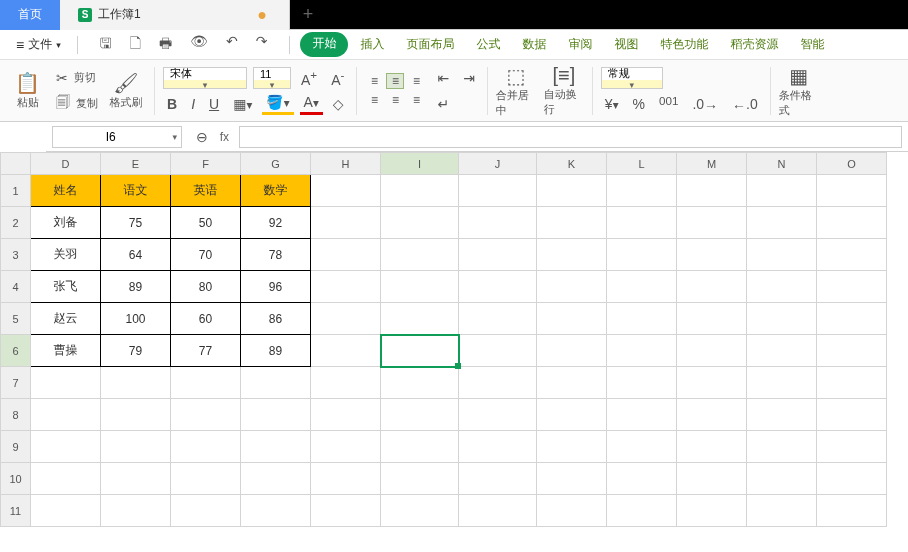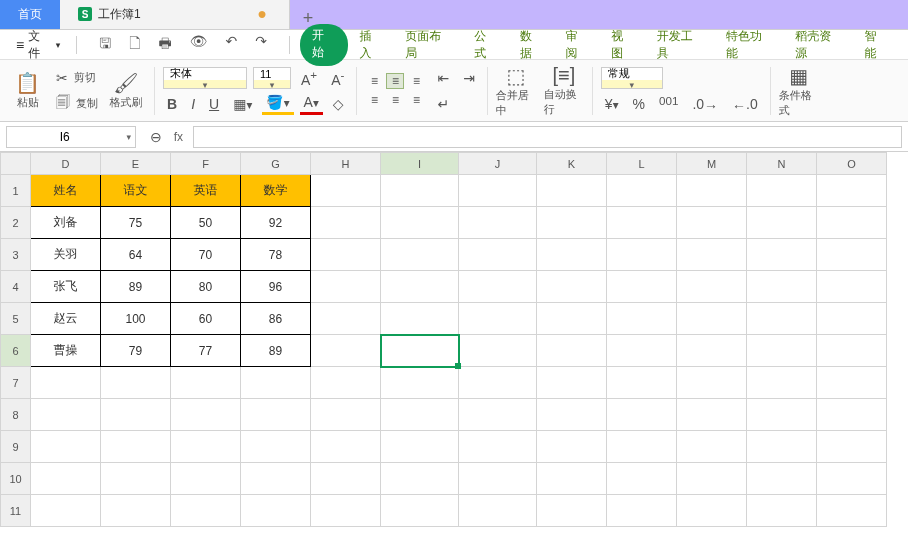--- a/index.html
+++ b/index.html
@@ -1,18 +1,18 @@
 <!DOCTYPE html>
 <html><head>
 <meta charset="utf-8">
 <style>
 * { box-sizing: border-box; margin: 0; padding: 0; }
 body { font-family: "Microsoft YaHei", Arial, sans-serif; font-size: 12px; color: #333; background: #fff; overflow: hidden; }
 
-.tabs-bar { display: flex; align-items: flex-end; height: 30px; background: #c4b5fd; border-bottom: 1px solid #d0d0d0; }
+.tabs-bar { display: flex; align-items: center; height: 30px; background: #000000; border-bottom: 1px solid #d0d0d0; }
 .tab { display: flex; align-items: center; padding: 0 18px; height: 30px; cursor: pointer; gap: 6px; }
 .tab-home { background: #4a8bf4; color: #fff; }
 .tab-doc { background: #f3f3f3; border-right: 1px solid #d0d0d0; min-width: 230px; position: relative; }
 .doc-icon { width: 14px; height: 14px; background: #0f9d58; color: #fff; display: inline-flex; align-items: center; justify-content: center; font-size: 10px; font-weight: bold; border-radius: 2px; }
 .tab-modified { position: absolute; right: 22px; color: #e8a33d; font-size: 16px; }
 .tab-add { width: 36px; display: flex; align-items: center; justify-content: center; font-size: 18px; color: #666; cursor: pointer; }
 
 .menu-bar { display: flex; align-items: center; height: 30px; padding: 0 10px; gap: 4px; border-bottom: 1px solid #e0e0e0; }
 .menu-file { display: flex; align-items: center; gap: 4px; padding: 0 6px; cursor: pointer; }
 .hamburger { font-size: 14px; }
@@ -31,21 +31,21 @@
 .ribbon-row .ico { font-size: 14px; }
 .rdiv { width: 1px; height: 48px; background: #e0e0e0; }
 .combo { display: flex; align-items: center; border: 1px solid #ccc; height: 22px; background: #fef9c3; flex-direction: column; }
 .combo input { border: none; outline: none; padding: 0 6px; font-size: 11px; }
 .combo .dd { padding: 0 4px; color: #666; cursor: pointer; font-size: 9px; }
 .icon-btn { cursor: pointer; color: #555; padding: 2px 4px; font-size: 14px; }
 .align-grid { display: grid; grid-template-columns: repeat(3, 18px); gap: 3px; }
 .align-cell { width: 18px; height: 16px; display:flex; align-items:center; justify-content:center; cursor: pointer; font-size: 12px; color:#555; }
 .align-cell.sel { background: #e0e8d8; border: 1px solid #9ab77a; }
 
-.formula-bar { display: flex; align-items: center; height: 30px; border-bottom: 1px solid #d0d0d0; padding: 4px 6px; gap: 10px; }
+.formula-bar { display: flex; align-items: center; height: 30px; border-bottom: 1px solid #d0d0d0; padding: 4px 6px; gap: 10px; margin-left: 46px; }
 .name-box { width: 130px; height: 22px; border: 1px solid #ccc; display: flex; align-items: center; }
 .name-box input { border: none; outline: none; width: 100%; text-align: center; font-size: 12px; }
 .name-box .dd { padding: 0 4px; color: #666; font-size: 9px; }
 .fx-icons { display: flex; align-items: center; gap: 8px; color: #666; }
 .fx-input { flex: 1; height: 22px; border: 1px solid #ccc; padding: 0 6px; }
 
 .grid-wrap { position: relative; overflow: auto; height: 396px; }
 table.sheet { border-collapse: collapse; table-layout: fixed; }
 .sheet th, .sheet td { border: 1px solid #d4d4d4; font-weight: normal; }
 .sheet thead th { background: #efefef; height: 22px; text-align: center; font-size: 11px; color: #555; }
@@ -91,21 +91,20 @@
   </div>
   <div class="vdiv"></div>
   <div class="menu-tabs" id="menu-tabs">
       <div class="menu-tab active">开始</div>
       <div class="menu-tab">插入</div>
       <div class="menu-tab">页面布局</div>
       <div class="menu-tab">公式</div>
       <div class="menu-tab">数据</div>
       <div class="menu-tab">审阅</div>
       <div class="menu-tab">视图</div>
-      <div class="menu-tab">开发工具</div>
       <div class="menu-tab">特色功能</div>
       <div class="menu-tab">稻壳资源</div>
       <div class="menu-tab">智能</div>
     </div>
 </div>
 
 <div class="ribbon">
   <div class="ribbon-btn-big">
     <span class="ico">📋</span>
     <span>粘贴</span>

